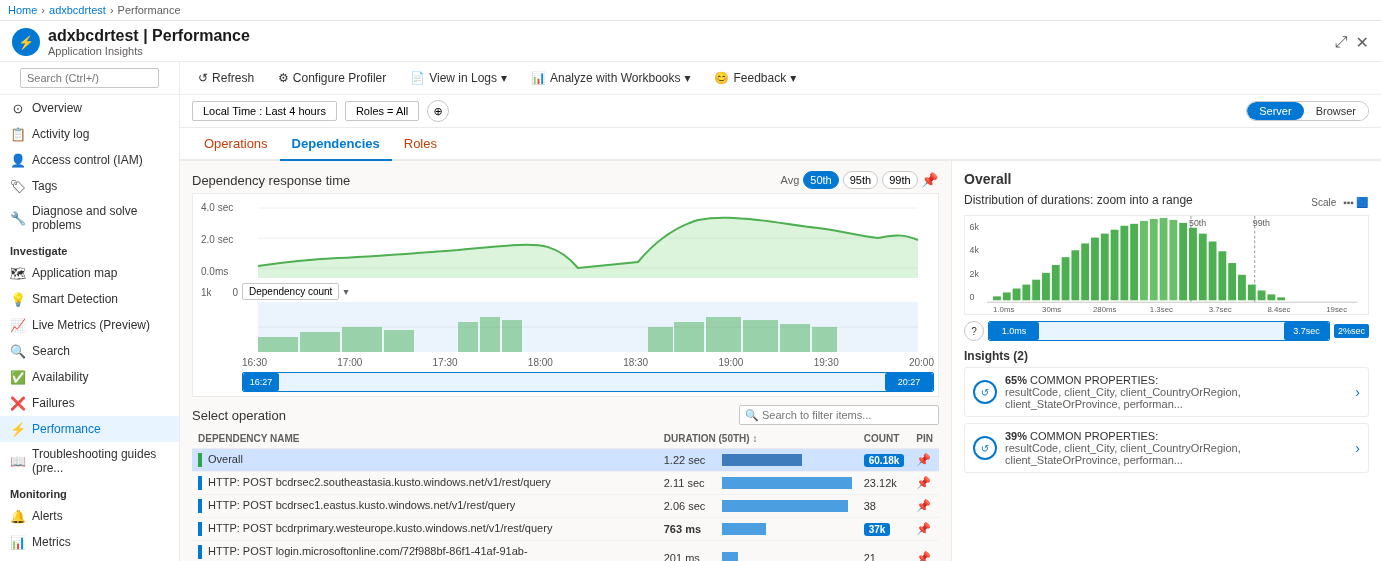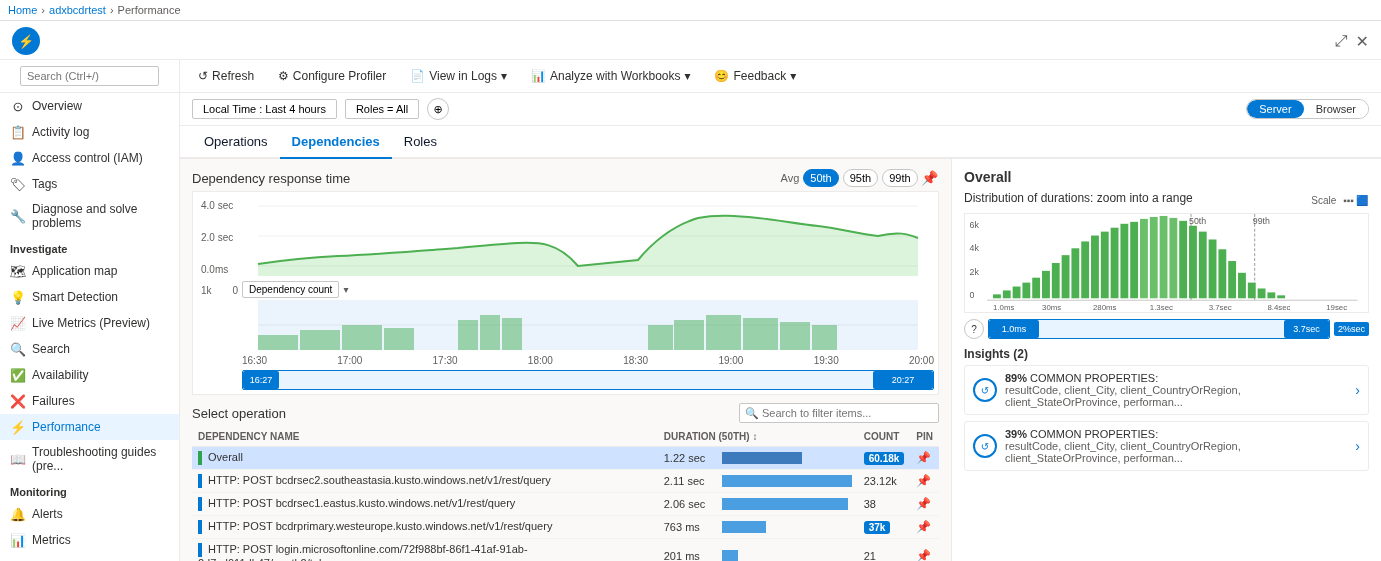--- a/index.html
+++ b/index.html
@@ -38,21 +38,21 @@
     
     .filter-bar { background: #fff; padding: 5px 12px; display: flex; align-items: center; gap: 12px; border-bottom: 1px solid #edebe9; justify-content: space-between; }
     .filter-btn { border: 1px solid #c8c6c4; background: #fff; padding: 3px 10px; font-size: 11px; border-radius: 2px; cursor: pointer; }
     .server-browser-toggle { display: flex; border-radius: 12px; overflow: hidden; border: 1px solid #c8c6c4; }
     .server-browser-toggle button { padding: 3px 12px; font-size: 11px; border: none; cursor: pointer; }
     .server-browser-toggle button.active { background: #0078d4; color: white; border-radius: 12px; }
     .server-browser-toggle button:not(.active) { background: #fff; color: #323130; }
 
     
     .tabs { background: #fff; padding: 0 12px; border-bottom: 2px solid #edebe9; display: flex; }
-    .tab { padding: 8px 12px; font-size: 13px; cursor: pointer; color: #0f172a; border-bottom: 2px solid transparent; margin-bottom: -2px; }
+    .tab { padding: 8px 12px; font-size: 13px; cursor: pointer; color: #c2410c; border-bottom: 2px solid transparent; margin-bottom: -2px; }
     .tab.active { color: #0078d4; border-bottom: 2px solid #0078d4; font-weight: 600; }
 
     
     .panels { display: flex; flex: 1; overflow: hidden; }
     .left-panel { flex: 1; overflow-y: auto; padding: 10px 12px; }
     .right-panel { width: 430px; background: #fff; border-left: 1px solid #edebe9; overflow-y: auto; padding: 10px 12px; flex-shrink: 0; }
 
     
     .chart-header { display: flex; align-items: center; justify-content: space-between; margin-bottom: 4px; }
     .chart-title { font-size: 13px; font-weight: 500; }
@@ -101,20 +101,24 @@
   <a>Home</a>
   <span class="sep">›</span>
   <a>adxbcdrtest</a>
   <span class="sep">›</span>
   <span>Performance</span>
 </div>
 
 <div class="title-bar">
   <div class="title-bar-left">
     <div class="title-bar-icon">⚡</div>
+    <div class="title-text">
+      <h1>adxbcdrtest | Performance</h1>
+      <div class="subtitle">Application Insights</div>
+    </div>
   </div>
   <div class="title-bar-right">
     <button>⤢</button>
     <button>✕</button>
   </div>
 </div>
 
 <div class="main-layout">
 
   <div class="sidebar">
@@ -319,21 +323,21 @@
                 <span>18:30</span>
                 <span>19:00</span>
                 <span>19:30</span>
                 <span>20:00</span>
               </div>
 
               <div style="position:relative;height:20px;background:#e8f4ff;border:1px solid #0078d4;border-radius:2px;margin-top:2px;">
                 <div style="position:absolute;left:0;top:0;bottom:0;width:36px;background:#0078d4;border-radius:2px;display:flex;align-items:center;justify-content:center;">
                   <span style="color:white;font-size:9px;">16:27</span>
                 </div>
-                <div style="position:absolute;right:0;top:0;bottom:0;width:60px;background:#0078d4;border-radius:2px;display:flex;align-items:center;justify-content:center;">
+                <div style="position:absolute;right:0;top:0;bottom:0;width:48px;background:#0078d4;border-radius:2px;display:flex;align-items:center;justify-content:center;">
                   <span style="color:white;font-size:9px;">20:27</span>
                 </div>
               </div>
             </div>
           </div>
         </div>
 
         <div class="select-op-header">
           <span class="select-op-title">Select operation</span>
           <div style="position:relative;display:flex;align-items:center;">
@@ -384,21 +388,21 @@
     <span style="min-width:52px;font-size:11px;">2.06 sec</span>
     <div style="width:126px;height:12px;background:#0078d4;opacity:0.7;"></div>
   </div>
                 </td>
                 <td>38</td>
                 <td><button style="background:none;border:none;cursor:pointer;font-size:12px;color:#605e5c;">📌</button></td>
               </tr>
               <tr>
                 <td><span style="display:inline-block;width:4px;height:14px;background:#0078d4;margin-right:6px;vertical-align:middle;"></span>HTTP: POST bcdrprimary.westeurope.kusto.windows.net/v1/rest/query</td>
                 <td class="duration-bar-cell">
-                  <div style="display:flex;align-items:center;gap:6px;">
+                  <div style="display:flex;align-items:center;gap:6px;font-weight:bold;">
     <span style="min-width:52px;font-size:11px;">763 ms</span>
     <div style="width:44px;height:12px;background:#0078d4;opacity:0.7;"></div>
   </div>
                 </td>
                 <td><span style="background:#0078d4;color:white;border-radius:3px;padding:1px 5px;font-size:10px;font-weight:600;">37k</span></td>
                 <td><button style="background:none;border:none;cursor:pointer;font-size:12px;color:#605e5c;">📌</button></td>
               </tr>
               <tr>
                 <td><span style="display:inline-block;width:4px;height:14px;background:#0078d4;margin-right:6px;vertical-align:middle;"></span>HTTP: POST login.microsoftonline.com/72f988bf-86f1-41af-91ab-2d7cd011db47/oauth2/token</td>
                 <td class="duration-bar-cell">
@@ -491,21 +495,21 @@
             </div>
           </div>
           <div style="background:#0078d4;color:white;font-size:9px;padding:2px 4px;border-radius:2px;">2%sec</div>
         </div>
 
         <div class="insights-title">Insights (2)</div>
 
         <div class="insight-item">
           <div class="insight-icon">↺</div>
           <div class="insight-text">
-            <span style="font-weight:600;">89%</span>
+            <span style="font-weight:600;">65%</span>
             <span>COMMON PROPERTIES:</span>
             <br>
             <span style="color:#605e5c;">resultCode, client_City, client_CountryOrRegion, client_StateOrProvince, performan...</span>
           </div>
           <span class="insight-arrow">›</span>
         </div>
 
         <div class="insight-item">
           <div class="insight-icon">↺</div>
           <div class="insight-text">

